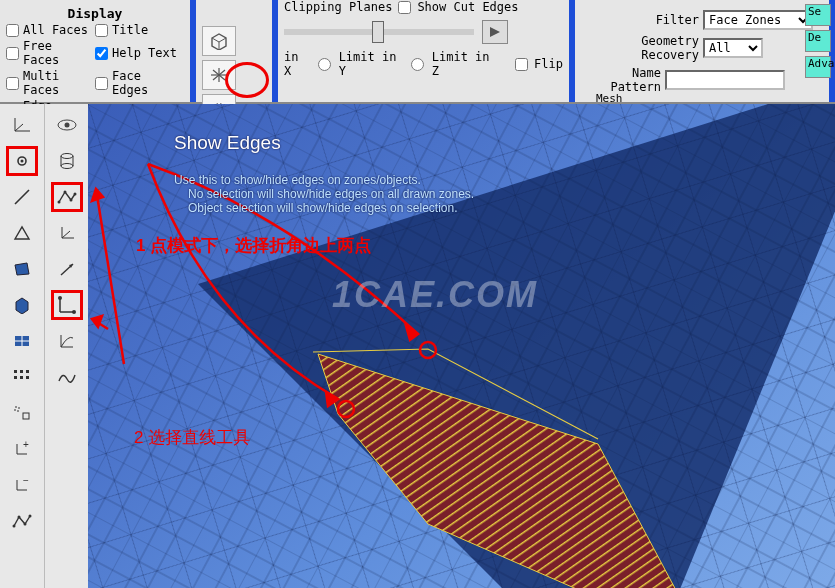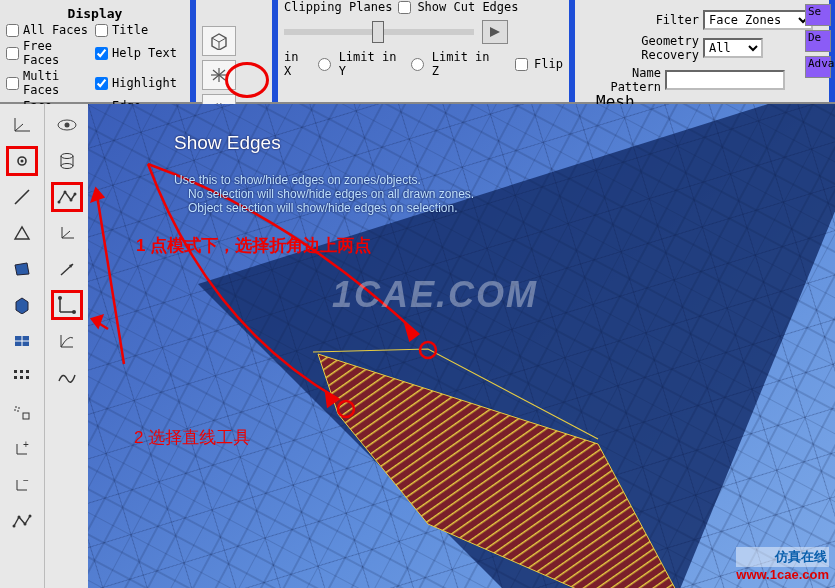--- a/index.html
+++ b/index.html
@@ -20,22 +20,22 @@
 .track{position:relative;width:190px;height:6px;background:#ccc}
 .thumb{position:absolute;width:12px;height:22px;background:#ddd;border:1px solid #666;top:-8px;left:88px}
 .play{width:26px;height:24px;background:#ddd;border:1px solid #888;display:flex;align-items:center;justify-content:center}
 .radio-row{display:flex;align-items:center;gap:6px;font-family:monospace}
 .radio-row input[type=radio]{margin:0 2px}
 .right{width:260px}
 .frow{display:flex;align-items:center;margin:4px 0;font-family:monospace;font-size:12px}
 .frow label{flex:0 0 auto;margin-right:4px;text-align:right}
 .frow select,.frow input[type=text]{border:2px inset #bbb;background:#fff;font-family:monospace;font-size:12px;height:20px}
 .btncol{position:absolute;right:0;top:0;width:30px;display:flex;flex-direction:column;gap:4px;padding-top:4px}
-.xbtn{height:22px;width:26px;border:1px solid #888;background:#8b5cf6;font-family:monospace;font-size:11px;text-align:left;padding-left:2px}
-.mesh-label{position:absolute;left:596px;top:92px;font-family:monospace;font-size:16px}
+.xbtn{height:22px;width:26px;border:1px solid #888;background:#5eead4;font-family:monospace;font-size:11px;text-align:left;padding-left:2px}
+.mesh-label{position:absolute;left:596px;top:92px;font-family:monospace;font-size:11px}
 .main{display:flex;height:484px}
 .toolcol{width:44px;background:#e8e8e8;display:flex;flex-direction:column;align-items:center;gap:6px;padding-top:6px}
 .toolcol.two{border-left:1px solid #bbb}
 .ticon{width:32px;height:30px;display:flex;align-items:center;justify-content:center;color:#333;cursor:pointer;position:relative}
 .redbox{border:3px solid #e00}
 .vp{flex:1;position:relative;background:linear-gradient(140deg,#3a5db8 0%,#4a72c9 30%,#5f8edc 60%,#7da9e8 100%);overflow:hidden}
 .vp svg{position:absolute;inset:0}
 .hint{color:#bfe2ff;font-size:12px;position:absolute;left:86px;top:8px;text-shadow:0 0 2px #003}
 .hint-title{color:#fff;font-size:19px;margin-top:20px}
 .hint ul{list-style:none;margin-top:19px}
@@ -65,24 +65,20 @@
           <input type="checkbox" style="">
           <span>Free Faces</span>
         </label>
       <label class="chk">
           <input type="checkbox" checked="" style="">
           <span>Help Text</span>
         </label>
       <label class="chk">
           <input type="checkbox" style="">
           <span>Multi Faces</span>
-        </label>
-      <label class="chk">
-          <input type="checkbox" checked="" style="">
-          <span>Highlight</span>
         </label>
       <label class="chk">
           <input type="checkbox" style="">
           <span>Face Edges</span>
         </label>
       <label class="chk">
           <input type="checkbox" checked="" style="">
           <span>Edge Zones</span>
         </label>
     </div>
@@ -344,18 +340,14 @@
       <ul>
         <li>Use this to show/hide edges on zones/objects.</li>
         <li style="margin-left:14px">No selection will show/hide edges on all drawn zones.</li>
         <li style="margin-left:14px">Object selection will show/hide edges on selection.</li>
       </ul>
     </div>
 
     <div class="anno1">1 点模式下，选择折角边上两点</div>
     <div class="anno2">2 选择直线工具</div>
     <div class="watermark">1CAE.COM</div>
-    <div class="corner">
-      <div class="c1">仿真在线</div>
-      <div class="c2">www.1cae.com</div>
-    </div>
   </div>
 </div>
 
 </body></html>

